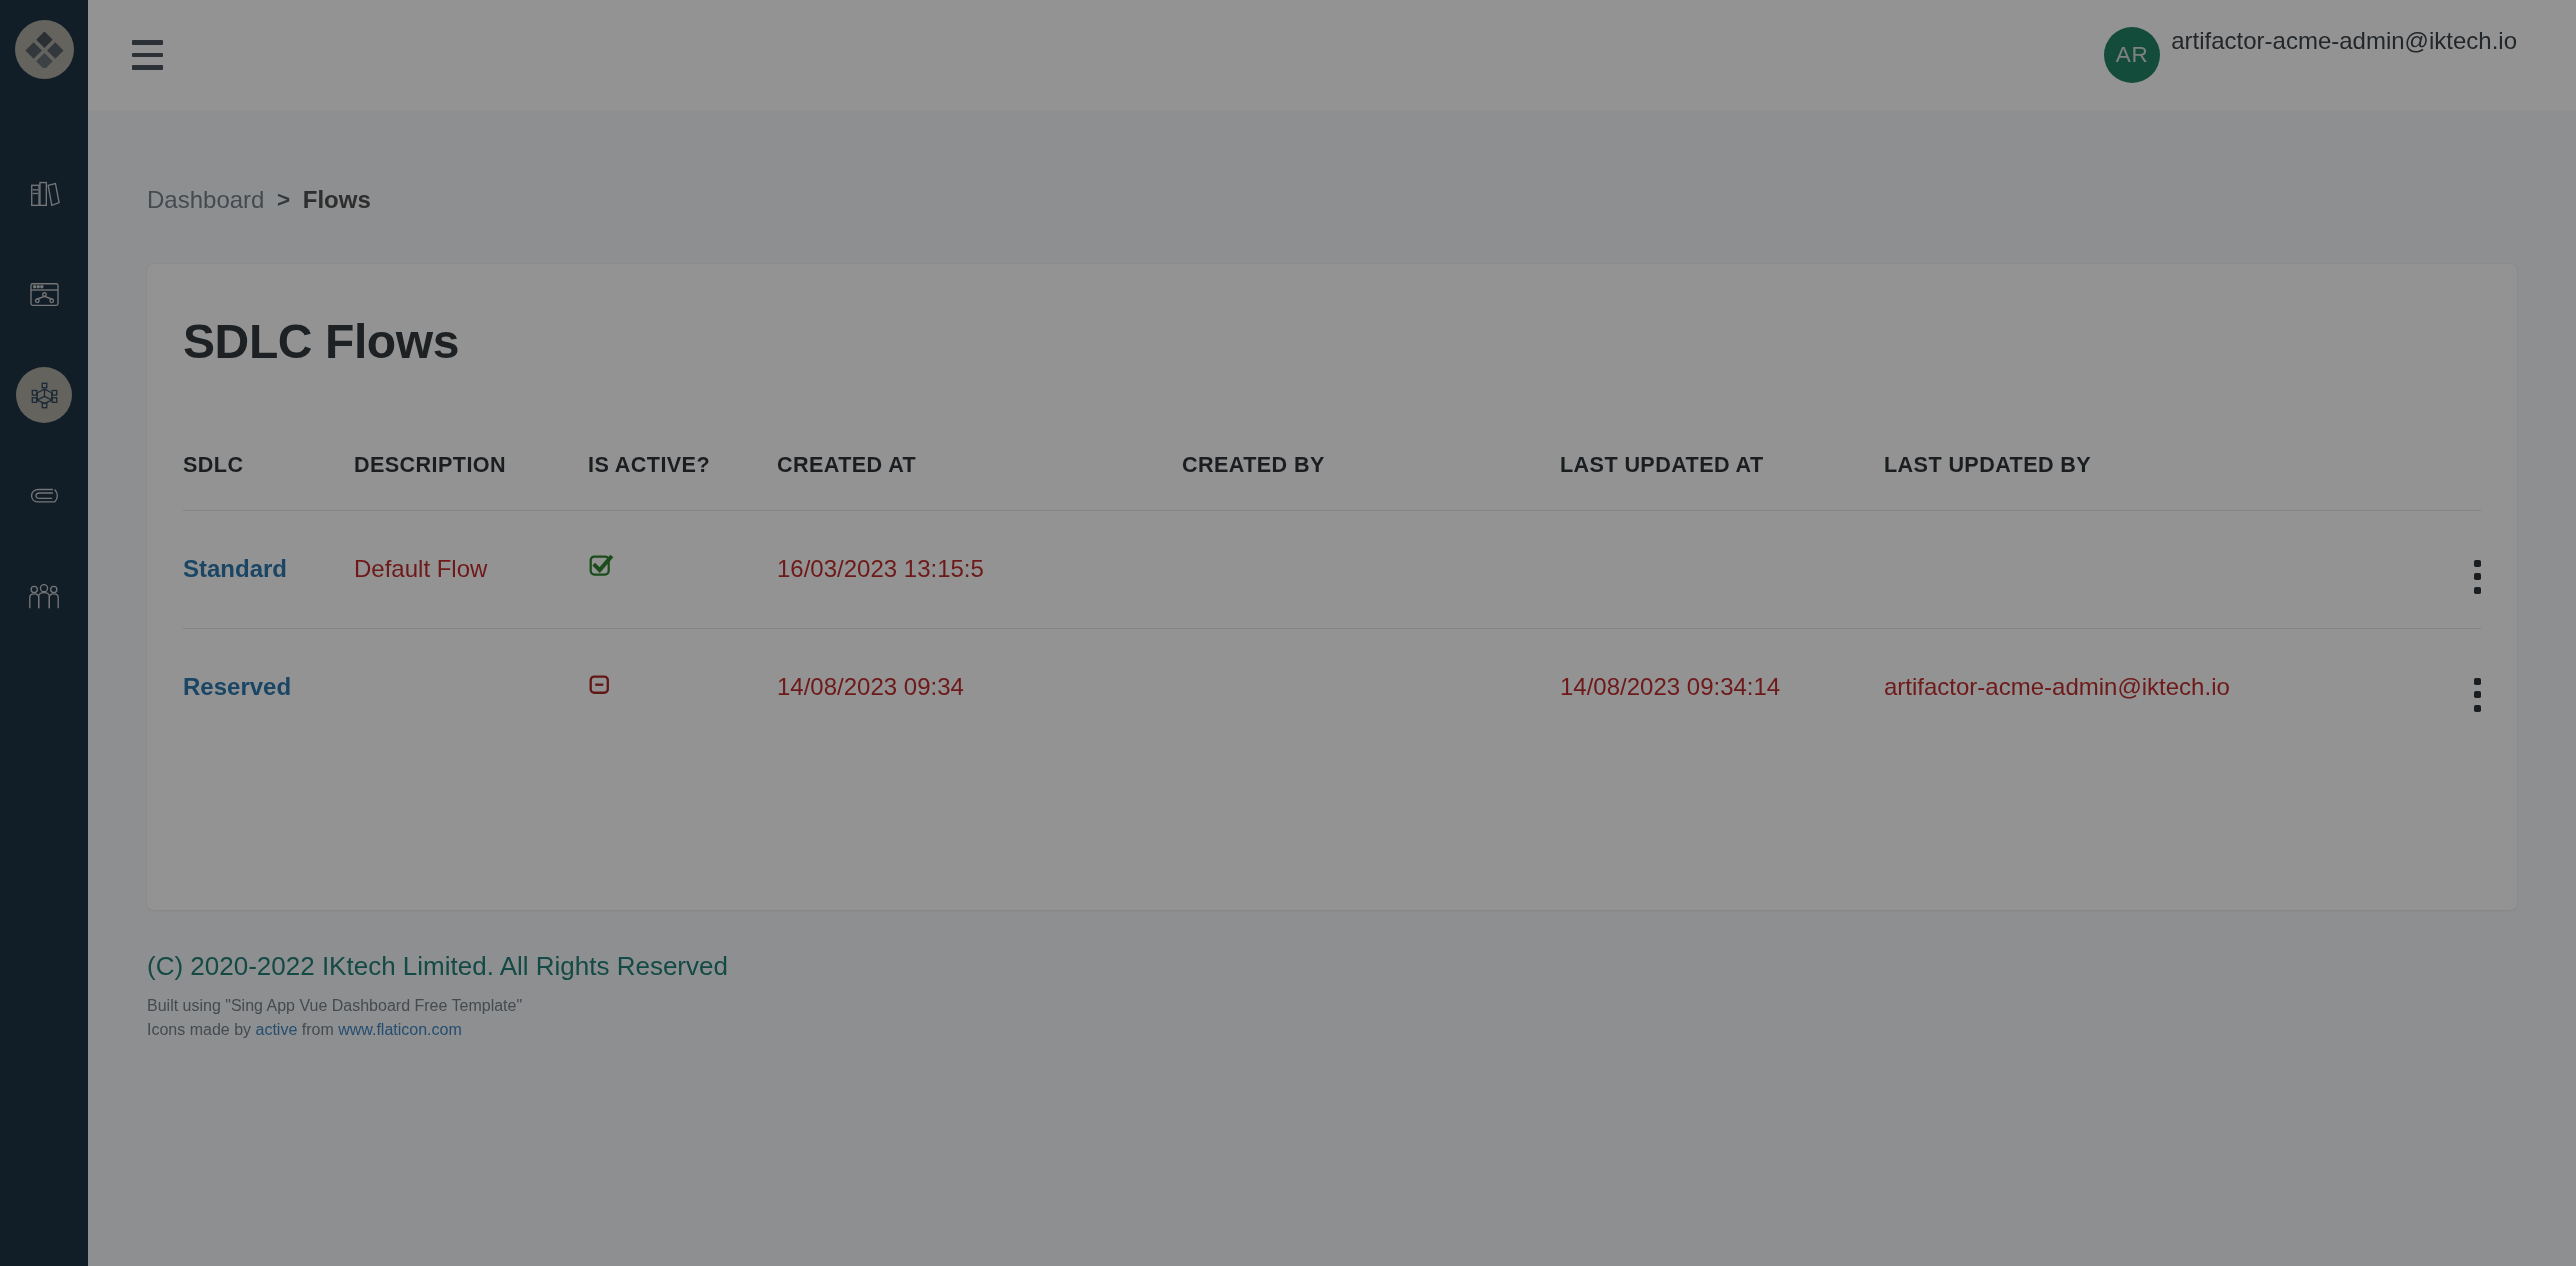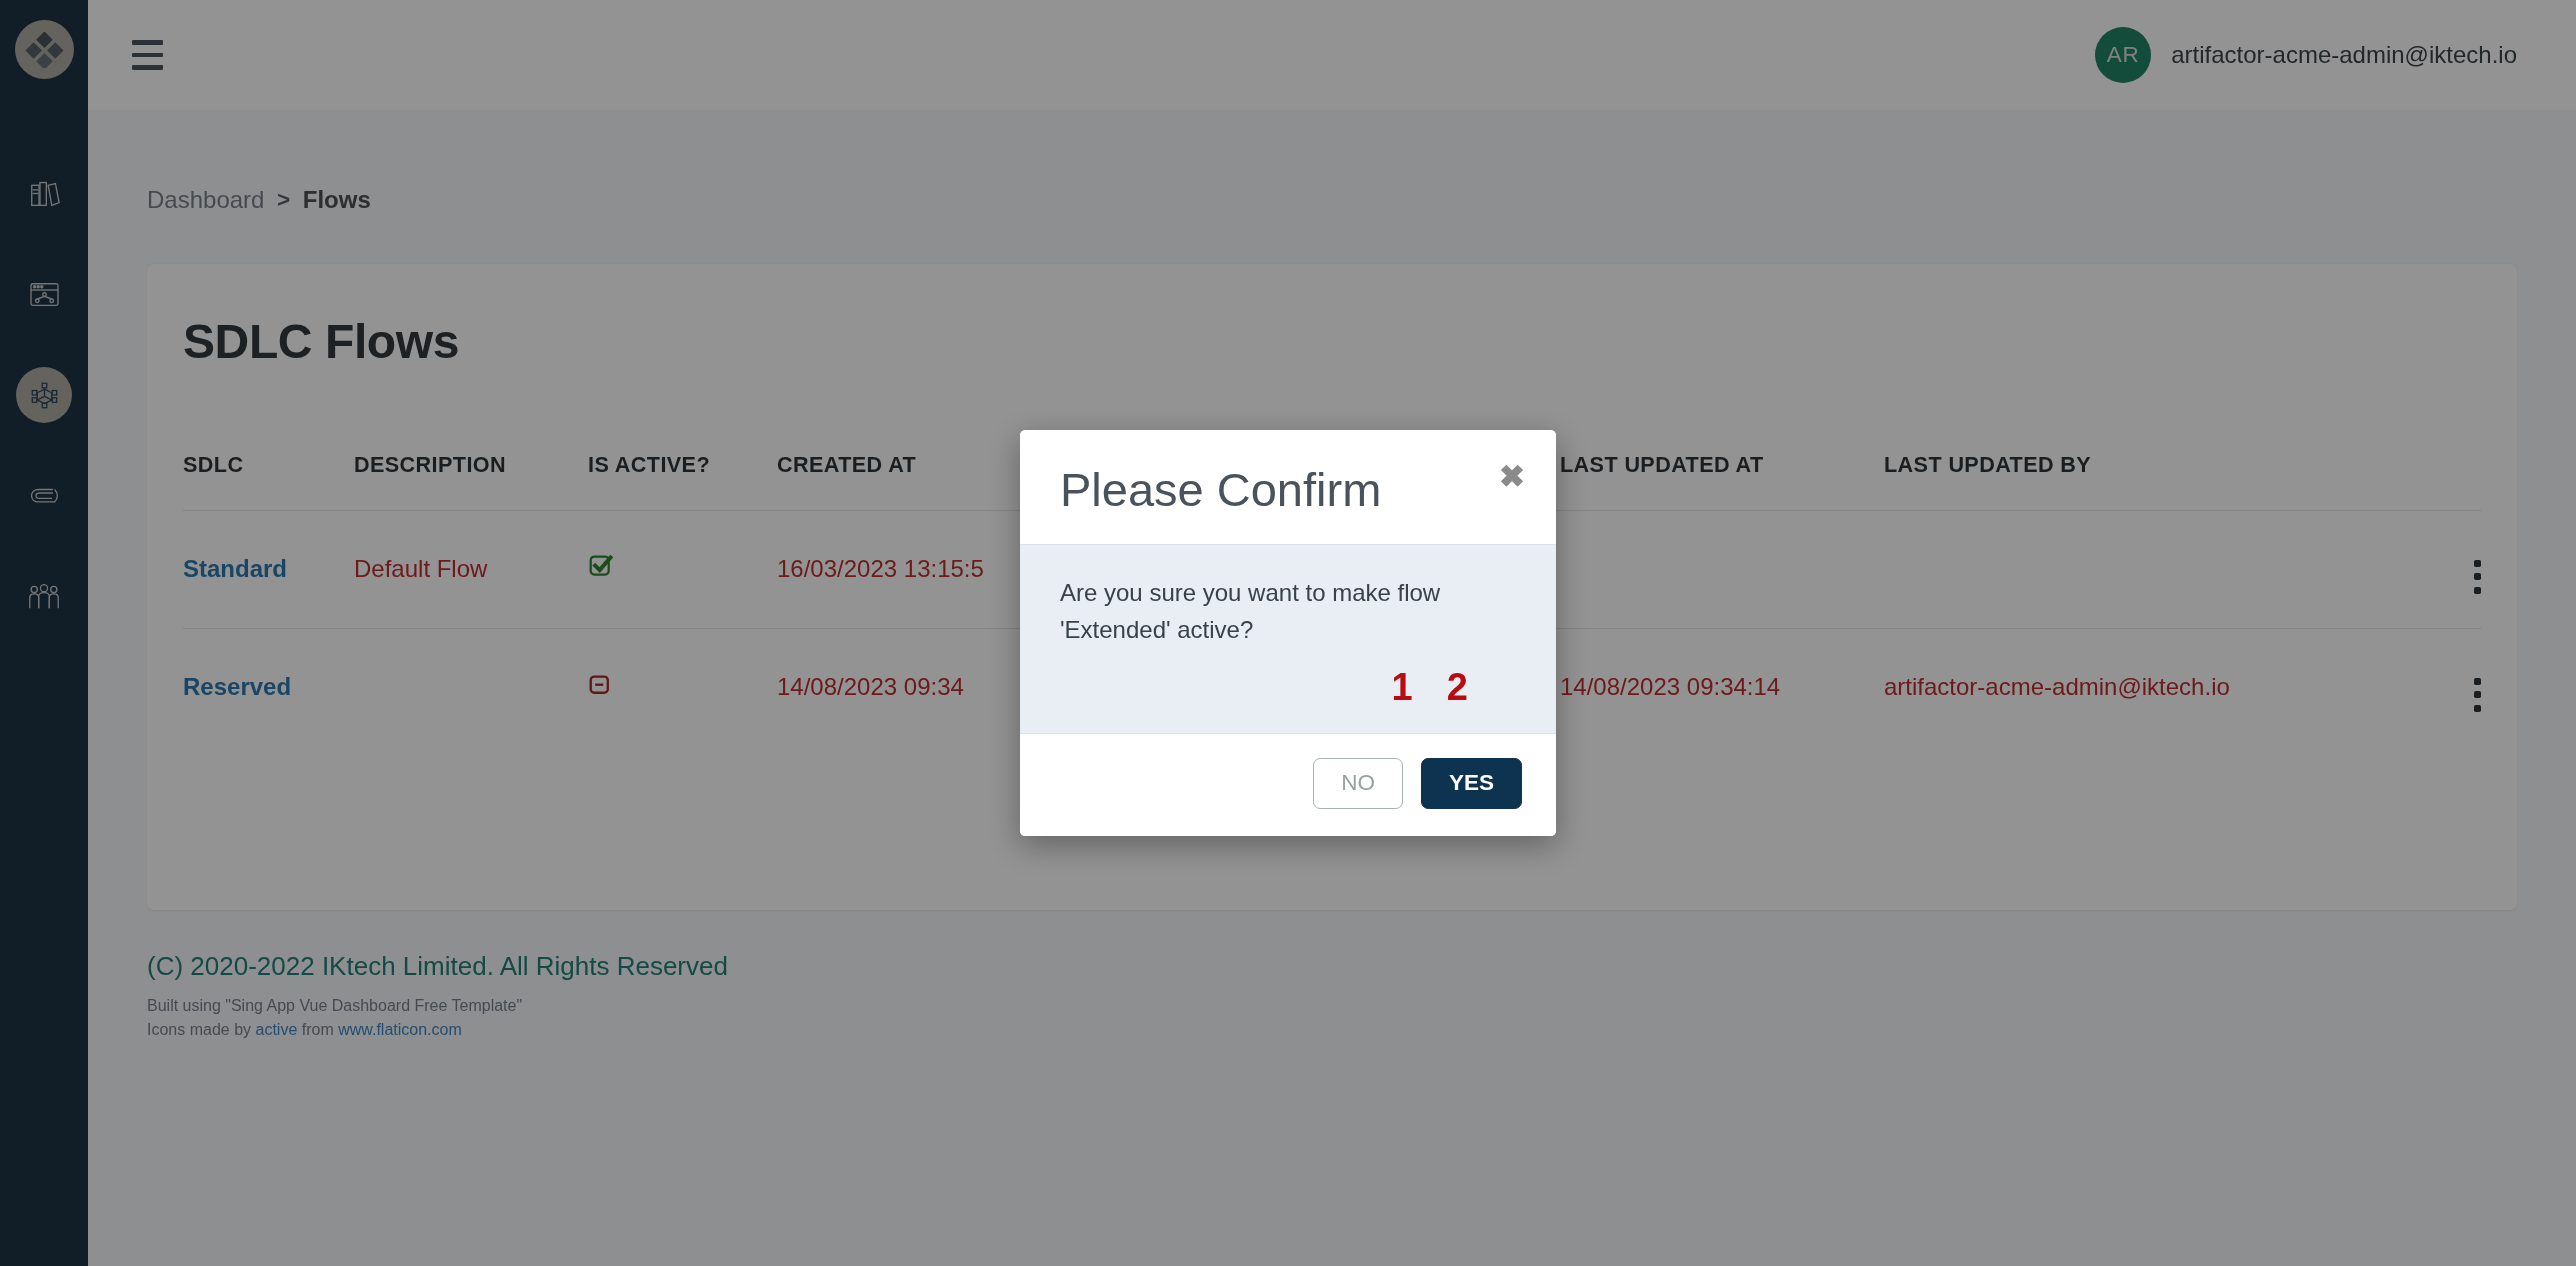--- a/index.html
+++ b/index.html
@@ -36,21 +36,21 @@
   .topbar {
     position: absolute; left: 88px; top: 0; right: 0; height: 110px;
     background: #ffffff; display: flex; align-items: center;
     justify-content: space-between; padding: 0 59px 0 31px;
     z-index: 3;
   }
   .hamburger { width: 56px; height: 56px; display: flex; flex-direction: column;
     justify-content: center; align-items: center; gap: 8px; cursor: pointer; }
   .hamburger span { display: block; width: 31px; height: 4.5px; background: #3c4650; border-radius: 0.9px; }
 
-  .user-area { display: flex; align-items: center; gap: 20px; }
+  .user-area { display: flex; gap: 11px; }
   .avatar {
     width: 56px; height: 56px; border-radius: 50%; background: #10795a;
     color: #d8ded8; font-size: 22.5px; letter-spacing: 0.9px;
     display: flex; align-items: center; justify-content: center;
   }
   .user-email { font-size: 24px; color: #2b333a; }
 
   
   .content {
     position: absolute; left: 88px; top: 110px; right: 0; bottom: 0;
@@ -323,32 +323,15 @@
         <div>
           <span>Icons made by </span><a href="#">active</a><span> from </span><a href="#">www.flaticon.com</a>
         </div>
       </div>
     </footer>
 
   </main>
 
   <div class="overlay"></div>
 
-  <div class="modal">
-    <div class="modal-header">
-      <div class="modal-title">Please Confirm</div>
-      <div class="modal-close">✖</div>
-    </div>
-    <div class="modal-body">
-      <div class="modal-text">Are you sure you want to make flow 'Extended' active?</div>
-      <div class="annot-row">
-        <div class="annot a1">1</div>
-        <div class="annot a2">2</div>
-      </div>
-    </div>
-    <div class="modal-footer">
-      <button class="mbtn mbtn-no">NO</button>
-      <button class="mbtn mbtn-yes">YES</button>
-    </div>
-  </div>
 
 </div>
 
 
 </body></html>

